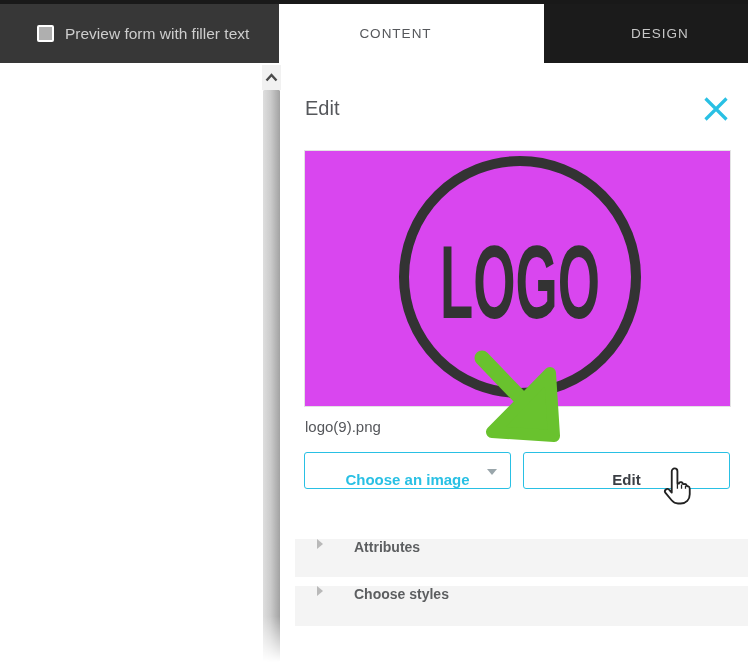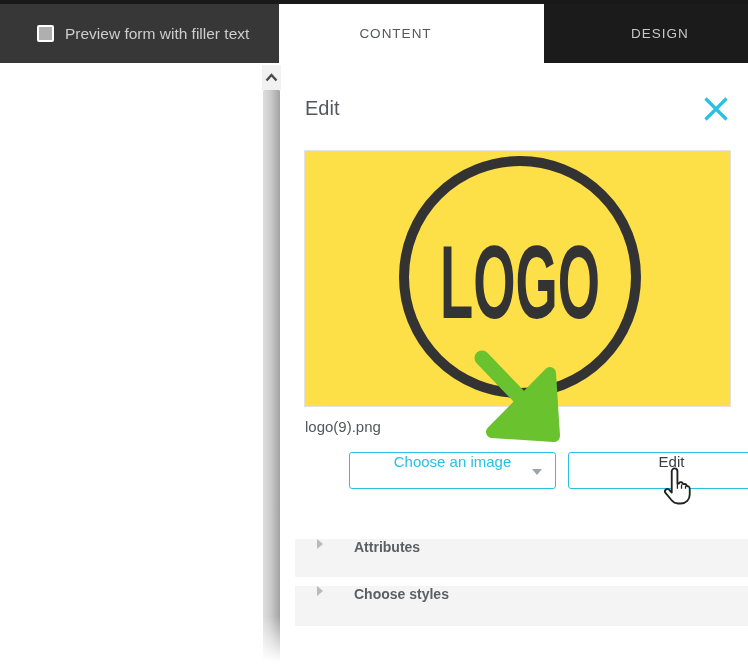--- a/index.html
+++ b/index.html
@@ -28,28 +28,28 @@
     -webkit-mask-image:linear-gradient(to bottom,#000 92%,transparent);
     mask-image:linear-gradient(to bottom,#000 92%,transparent);cursor:grab;}
 
   
   .panel{position:absolute;left:283px;top:63px;width:465px;height:604px;background:#fff;}
   .panel-title{position:absolute;left:22px;top:34px;font-size:20px;color:var(--text-primary,#55575b);}
   .close-btn{position:absolute;left:418px;top:31px;width:30px;height:30px;cursor:pointer;
     color:var(--accent,#29c0e4);display:flex;align-items:center;justify-content:center;}
 
   .image-preview{position:absolute;left:21px;top:87px;width:427px;height:257px;border:1px solid #e3e3e3;
-    background:#fde047;overflow:visible;}
+    background:#d946ef;overflow:visible;}
   .logo-svg{color:var(--logo-dark,#333);}
 
   .filename{position:absolute;left:22px;top:355px;font-size:15px;color:var(--text-primary,#55575b);}
 
   .btn{position:absolute;top:389px;height:37px;border:1px solid var(--accent,#29c0e4);border-radius:3px;
-    background:#fff;display:flex;align-items:flex-start;justify-content:center;
-    font-size:15px;font-weight:normal;cursor:pointer;margin-left:45px;}
+    background:#fff;display:flex;align-items:flex-end;justify-content:center;
+    font-size:15px;font-weight:bold;cursor:pointer;}
   .btn-choose{left:21px;width:207px;color:var(--accent,#29c0e4);}
   .btn-edit{left:240px;width:207px;color:#3b3e44;}
   .caret-down{position:absolute;right:13px;top:16px;width:0;height:0;
     border-left:5px solid transparent;border-right:5px solid transparent;border-top:6px solid #9aa6ab;}
 
   .section{position:absolute;left:12px;width:465px;background:var(--section-bg,#f4f4f4);
     display:flex;align-items:flex-start;padding-left:22px;cursor:pointer;gap:23px;}
   .section-attributes{top:476px;height:38px;}
   .section-image-styles{top:523px;height:40px;}
   .caret-right{width:0;height:0;border-top:5px solid transparent;border-bottom:5px solid transparent;

